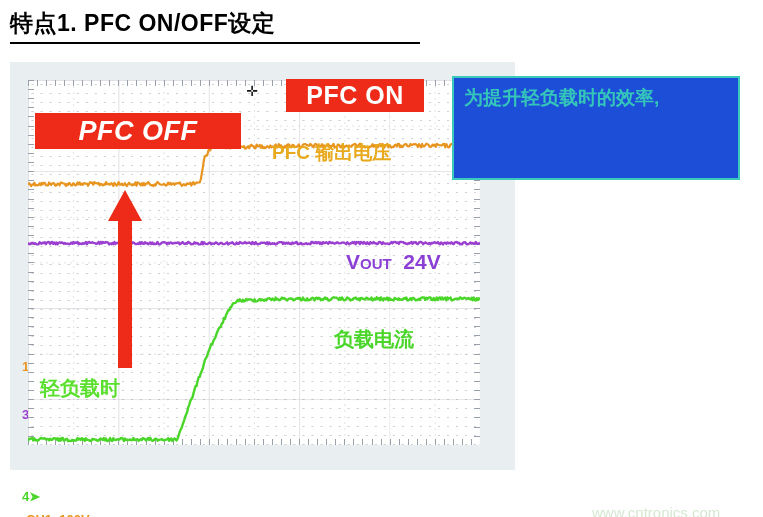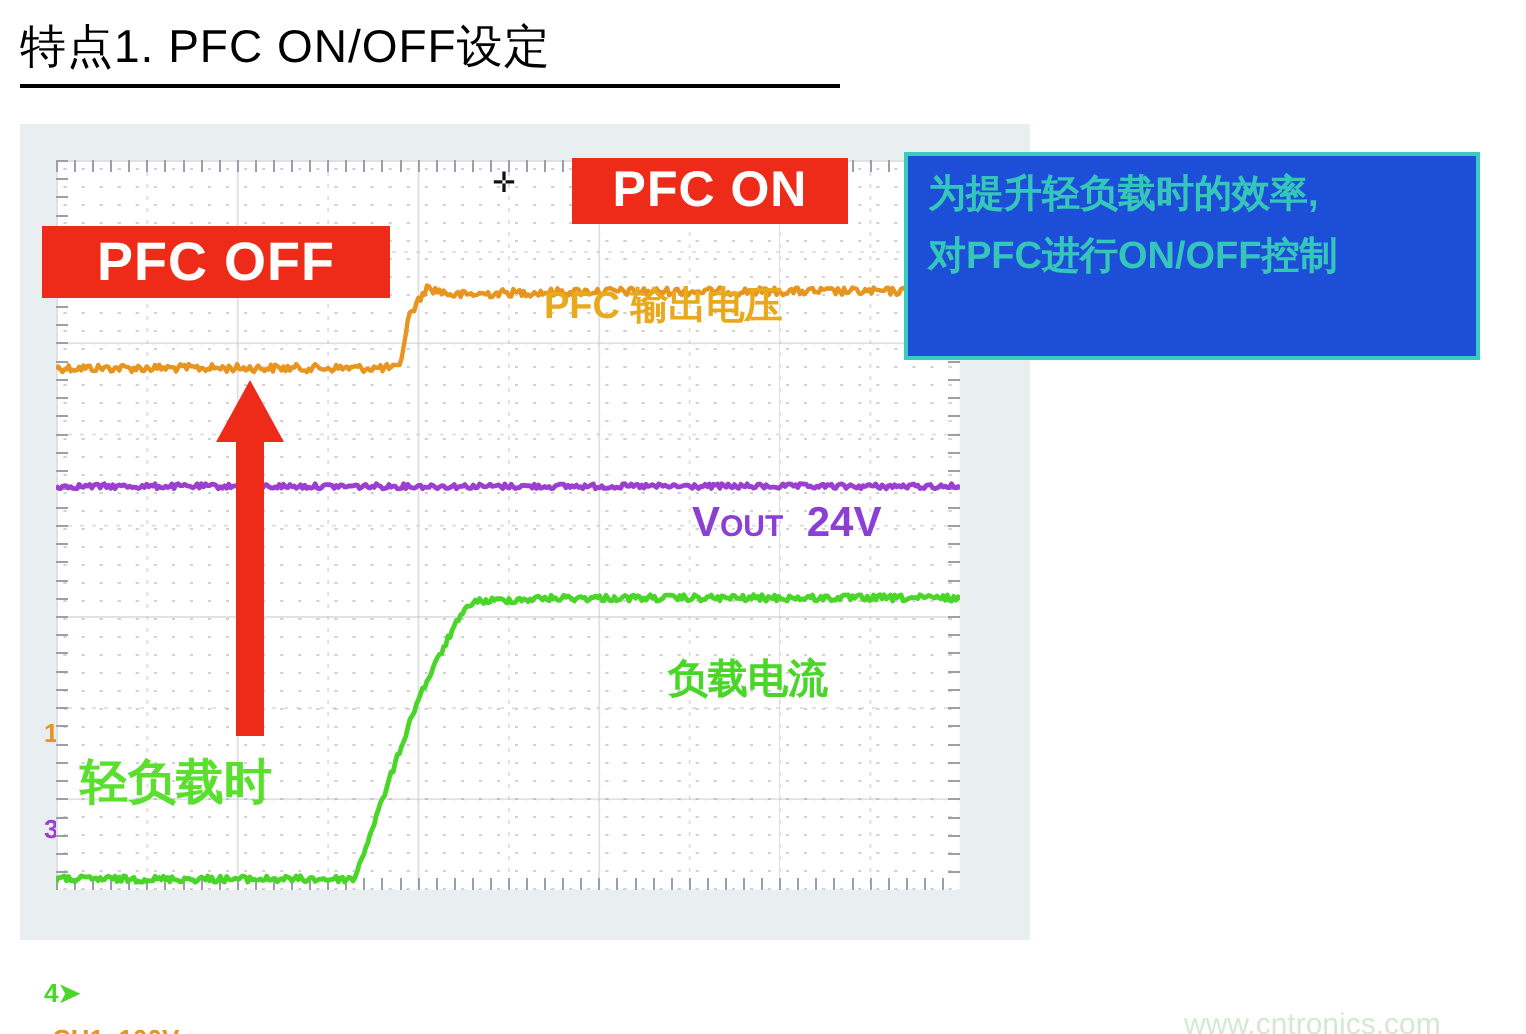--- a/index.html
+++ b/index.html
@@ -4,21 +4,21 @@
 <style>
   html,body{margin:0;padding:0;}
   body{
     width:763px;height:517px;background:#ffffff;
     font-family:"Liberation Sans","DejaVu Sans",sans-serif;
     position:relative;overflow:hidden;
   }
   
   #slide-title{
     position:absolute;left:10px;top:8px;width:420px;
-    font-size:23px;font-weight:normal;color:#000000;
+    font-size:23px;font-weight:bold;color:#000000;
     letter-spacing:0.5px;white-space:nowrap;
   }
   #title-rule{
     position:absolute;left:10px;top:42px;width:410px;height:2px;background:#000;
   }
   
   #scope-panel{
     position:absolute;left:10px;top:62px;width:505px;height:408px;
     background:#e9eef0;
   }
@@ -82,30 +82,30 @@
     position:absolute;left:246px;top:85px;width:12px;height:12px;color:#111;
     font-size:14px;line-height:12px;font-weight:bold;text-align:center;
   }
 
   
   .badge{
     position:absolute;background:#ee2b18;color:#ffffff;
     font-weight:bold;letter-spacing:0.5px;text-align:center;
     font-family:"Liberation Sans",sans-serif;
   }
-  #badge-pfc-off{left:21px;top:113px;width:174px;height:36px;font-size:27px;line-height:36px;}
+  #badge-pfc-off{left:35px;top:113px;width:206px;height:36px;font-size:27px;line-height:36px;font-style:italic;}
   #badge-pfc-on{left:286px;top:79px;width:138px;height:33px;font-size:25px;line-height:33px;}
 
   
   .trace-label{position:absolute;font-weight:bold;white-space:nowrap;}
   #label-pfc-vout{left:272px;top:140px;font-size:19px;color:#e8a91c;}
   #label-vout-24v{left:346px;top:250px;font-size:21px;color:#8b3fd4;}
   #label-vout-24v .sm{font-size:15px;}
   #label-load-current{left:334px;top:326px;font-size:20px;color:#4ad629;}
-  #label-light-load{left:40px;top:375px;font-size:24px;color:#5bdf2e;}
+  #label-light-load{left:40px;top:375px;font-size:20px;color:#5bdf2e;}
 
   
   #red-arrow{position:absolute;left:105px;top:188px;width:40px;height:180px;}
 
   
   #callout{
     position:absolute;left:452px;top:76px;width:288px;height:104px;
     background:#1d4ed8;border:2px solid #39c9bd;
     padding:4px 8px 0 10px;box-sizing:border-box;
   }
@@ -182,16 +182,15 @@
 <div class="badge" id="badge-pfc-off">PFC OFF</div>
 <div class="badge" id="badge-pfc-on">PFC ON</div>
 
 <div class="trace-label" id="label-pfc-vout">PFC 输出电压</div>
 <div class="trace-label" id="label-vout-24v"><span>V</span><span class="sm">OUT</span>&nbsp;&nbsp;<span>24V</span></div>
 <div class="trace-label" id="label-load-current">负载电流</div>
 <div class="trace-label" id="label-light-load">轻负载时</div>
 
 <div id="callout">
   <div class="line">为提升轻负载时的效率,</div>
-  <div class="line">对PFC进行ON/OFF控制</div>
 </div>
 
 <div id="watermark">www.cntronics.com</div>
 
 </body></html>

